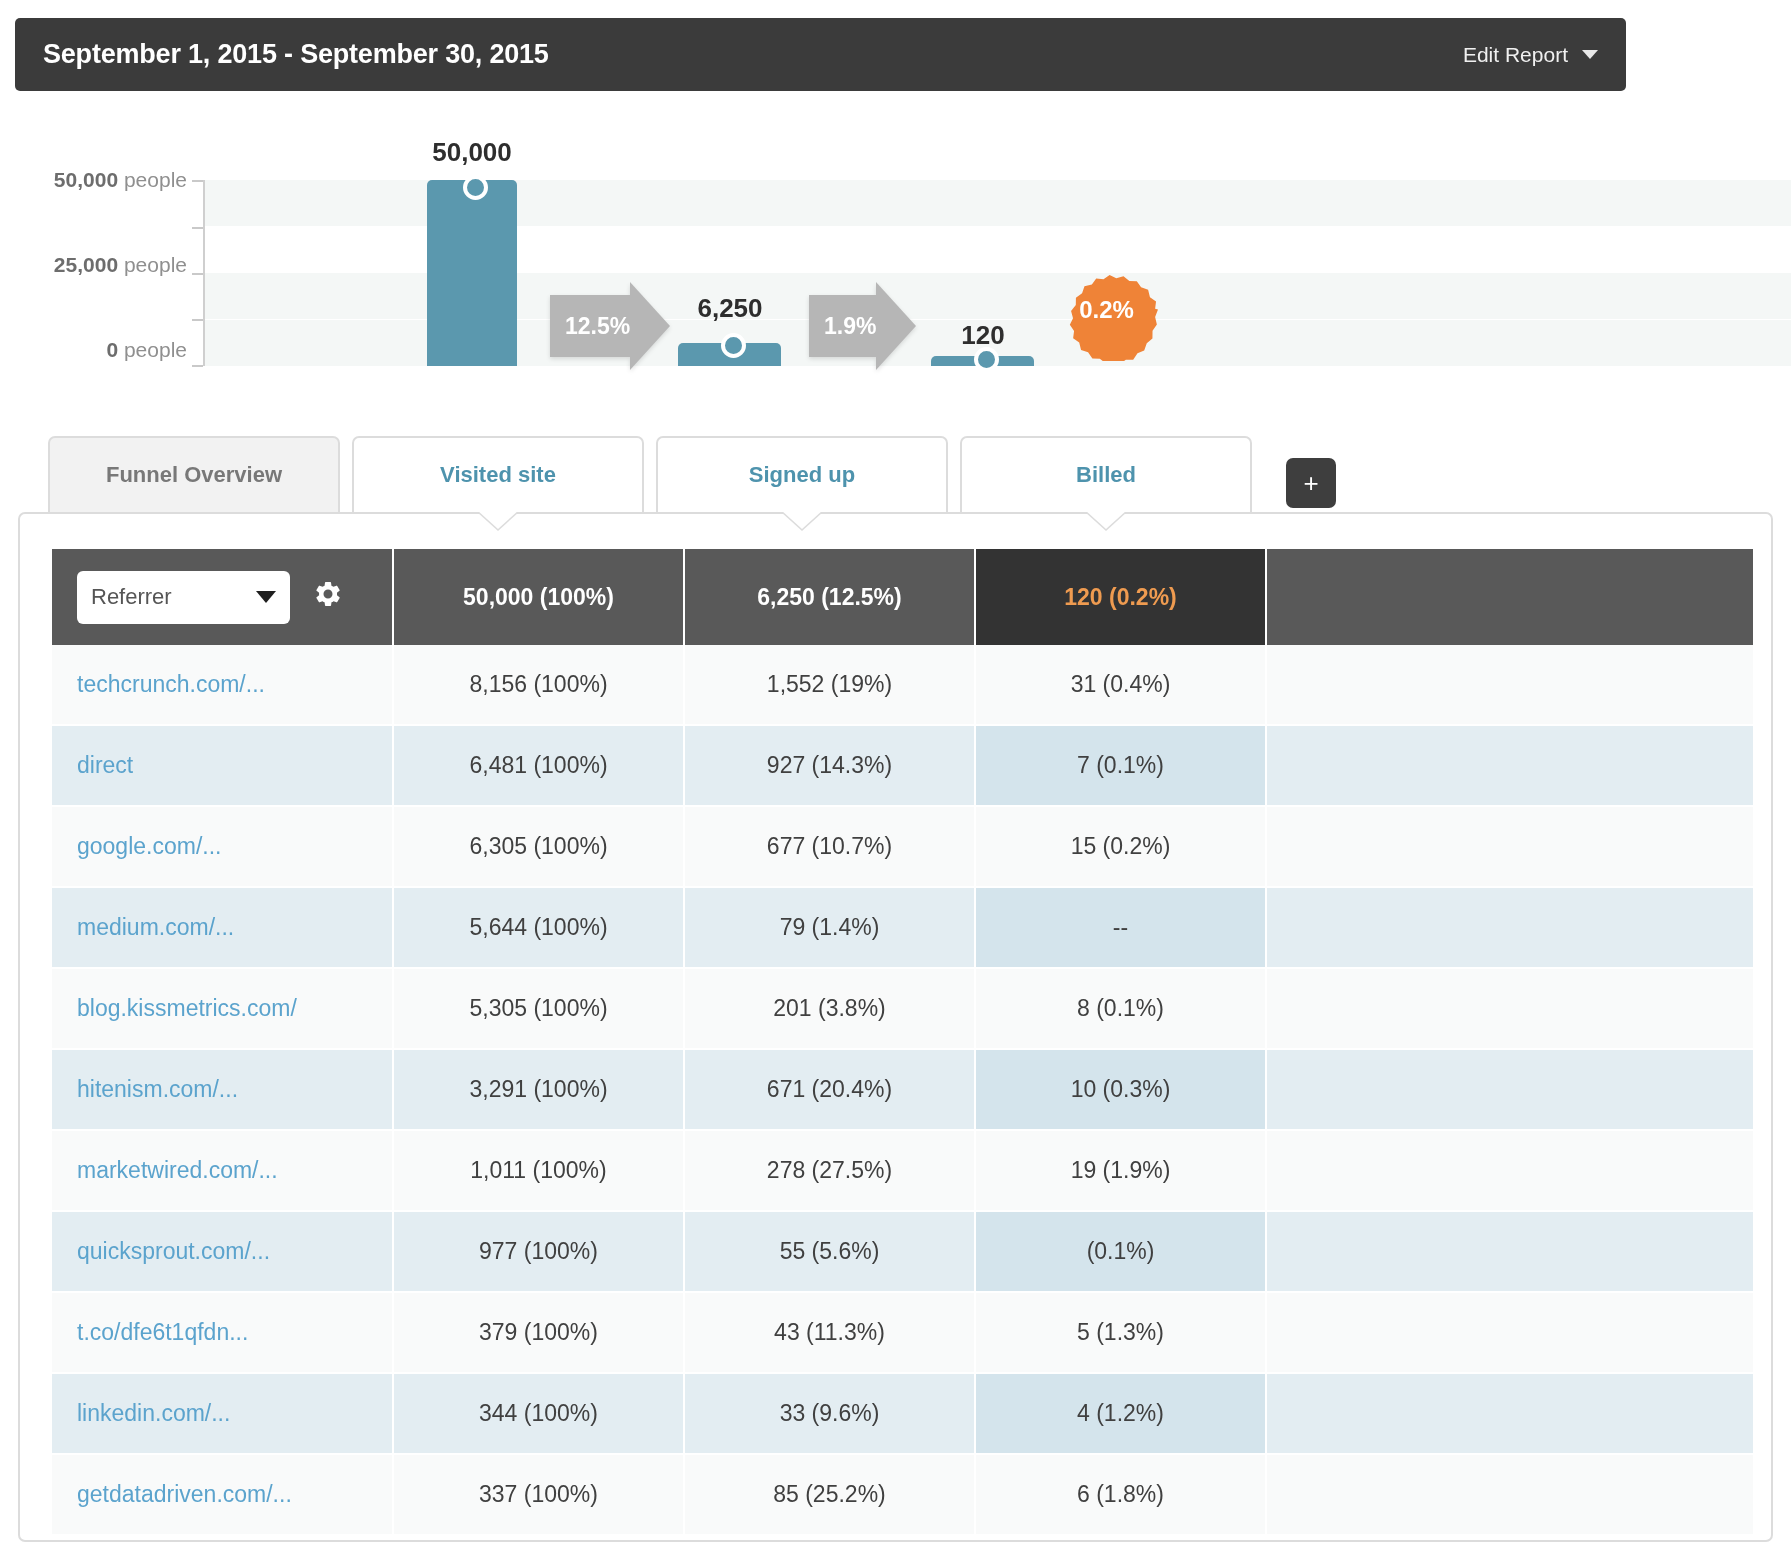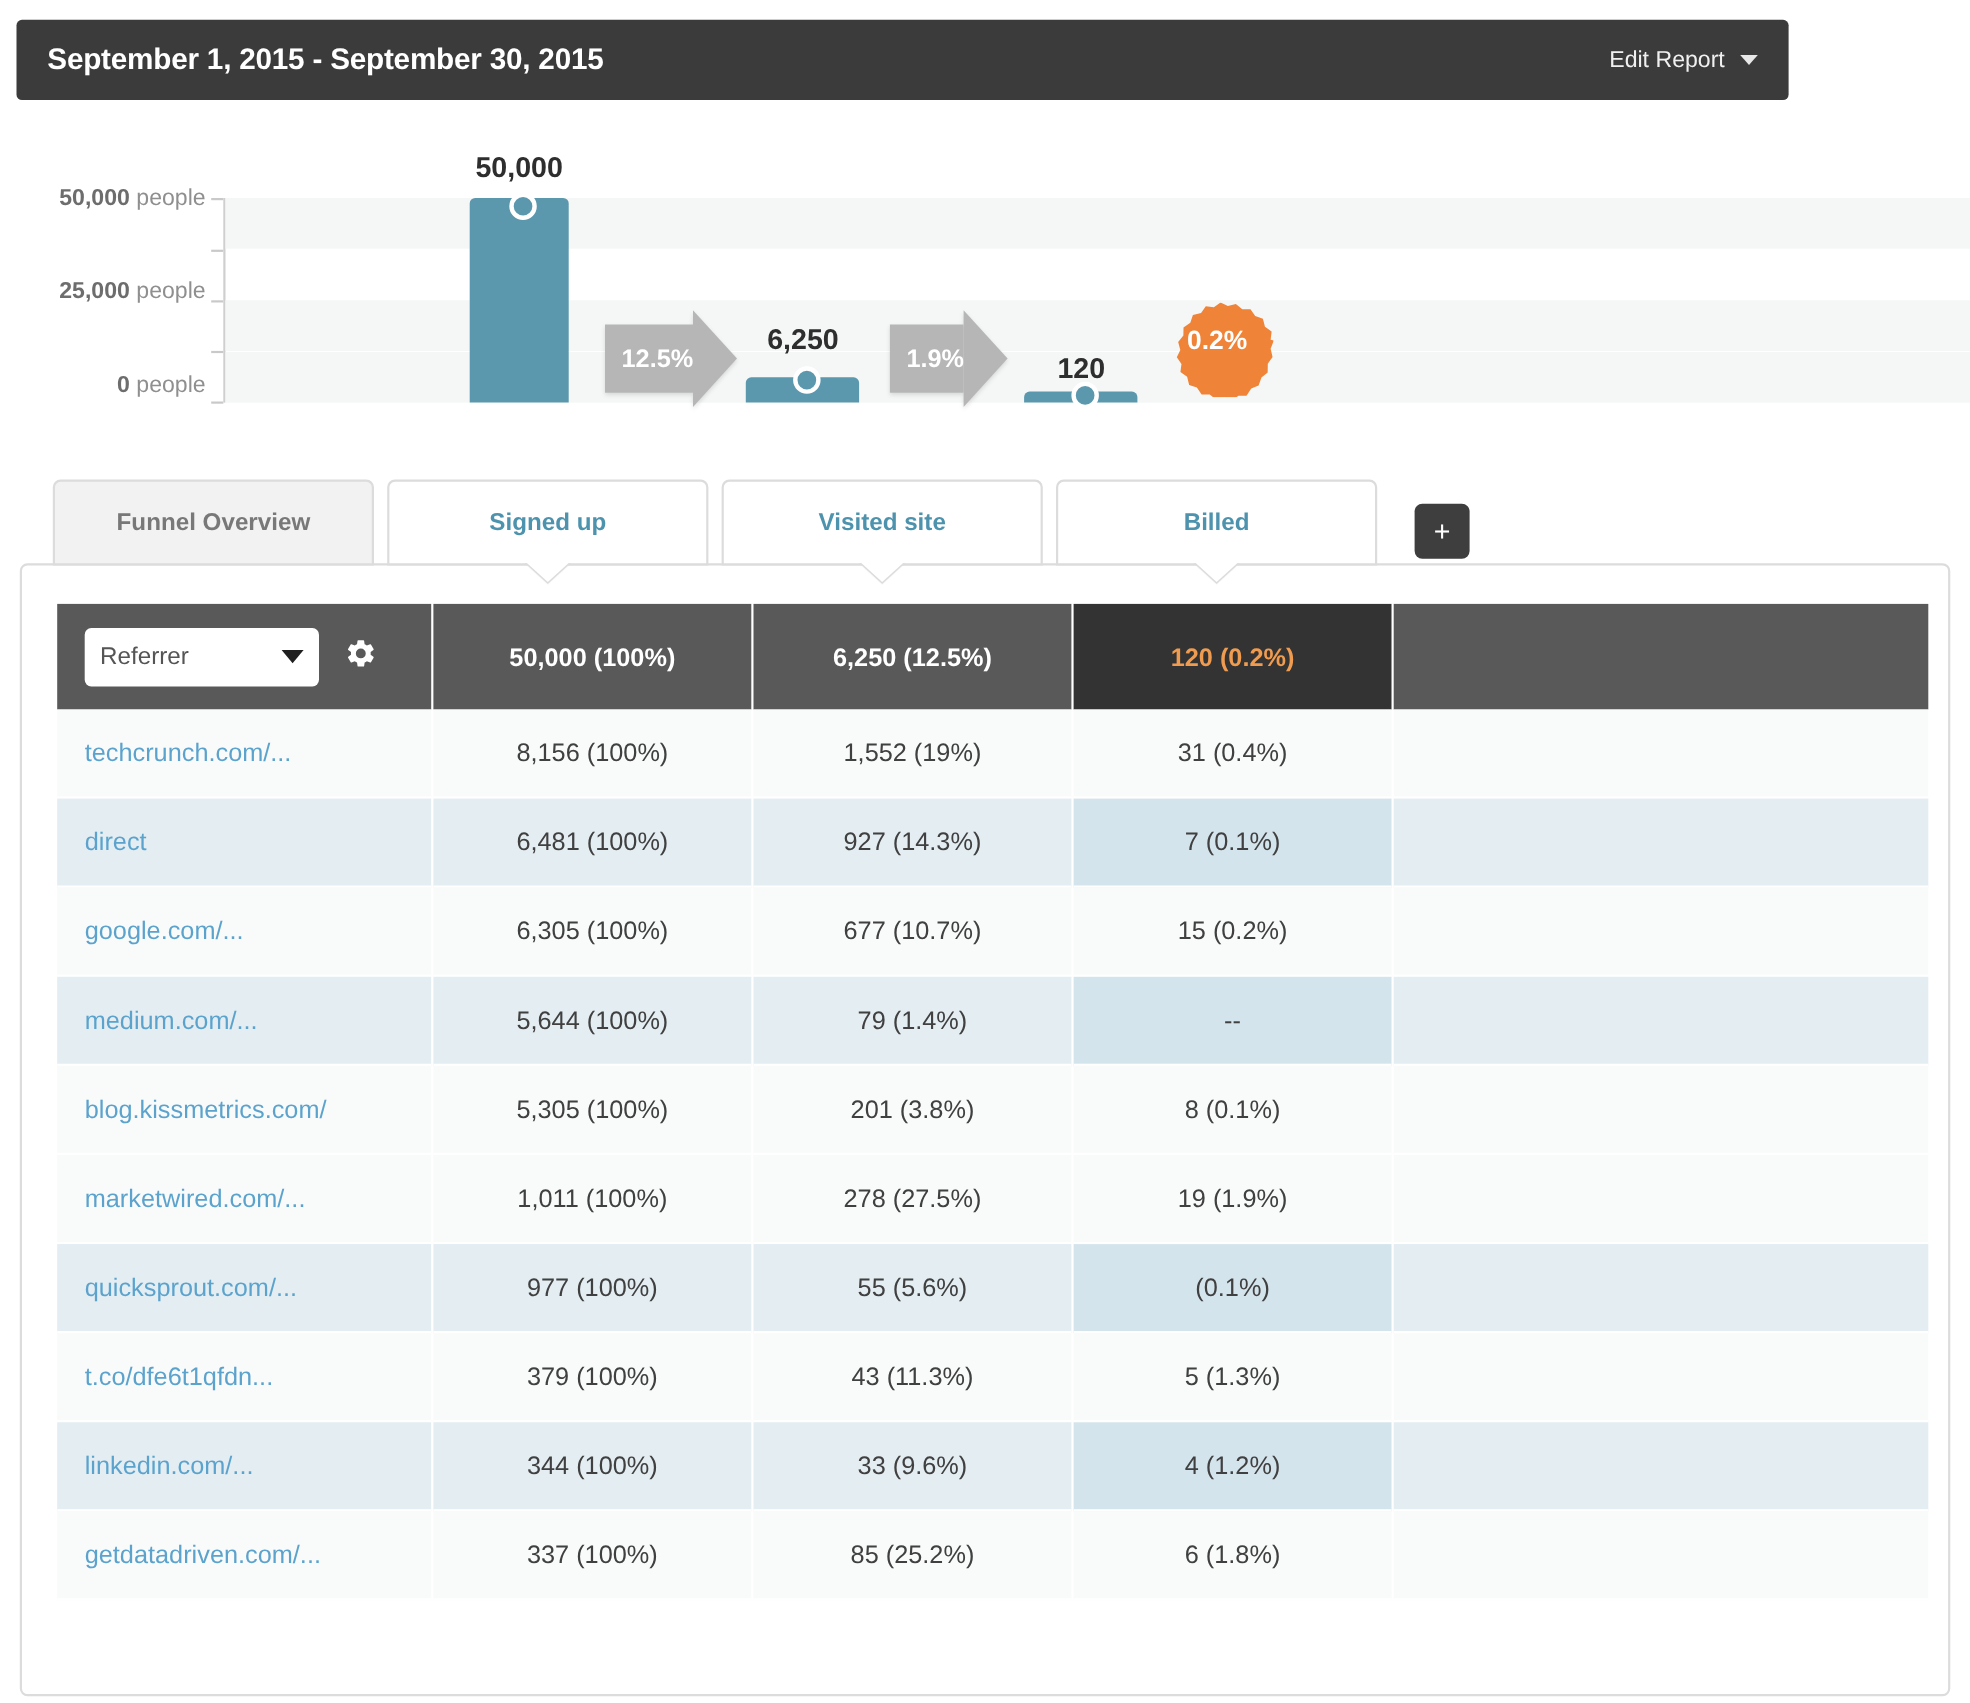--- a/index.html
+++ b/index.html
@@ -404,25 +404,25 @@
         <span>0.2%</span>
       </div>
     </div>
   </div>
 
   <div class="tabs">
     <div class="tab overview">
       <span>Funnel Overview</span>
     </div>
     <div class="tab">
+      <span>Visited site</span>
+      <span class="notch"></span>
+    </div>
+    <div class="tab">
       <span>Signed up</span>
-      <span class="notch"></span>
-    </div>
-    <div class="tab">
-      <span>Visited site</span>
       <span class="notch"></span>
     </div>
     <div class="tab">
       <span>Billed</span>
       <span class="notch"></span>
     </div>
     <div class="add-tab">
       <span>+</span>
     </div>
   </div>
@@ -484,20 +484,27 @@
             <td class="hl">--</td>
             <td></td>
           </tr>
           <tr>
             <td class="dim">blog.kissmetrics.com/</td>
             <td>5,305 (100%)</td>
             <td>201 (3.8%)</td>
             <td class="hl">8 (0.1%)</td>
             <td></td>
           </tr>
+          <tr class="alt">
+            <td class="dim">hitenism.com/...</td>
+            <td>3,291 (100%)</td>
+            <td>671 (20.4%)</td>
+            <td class="hl">10 (0.3%)</td>
+            <td></td>
+          </tr>
           <tr>
             <td class="dim">marketwired.com/...</td>
             <td>1,011 (100%)</td>
             <td>278 (27.5%)</td>
             <td class="hl">19 (1.9%)</td>
             <td></td>
           </tr>
           <tr class="alt">
             <td class="dim">quicksprout.com/...</td>
             <td>977 (100%)</td>

